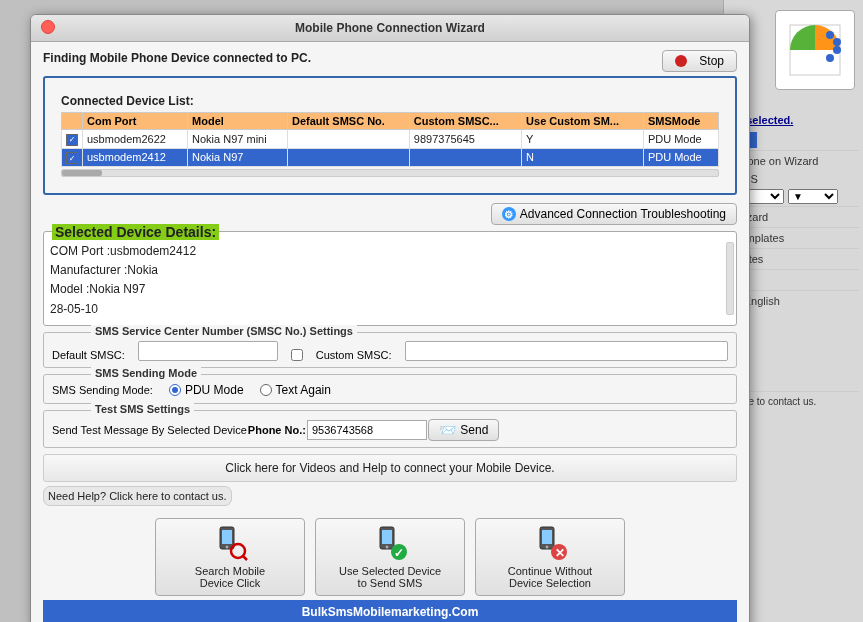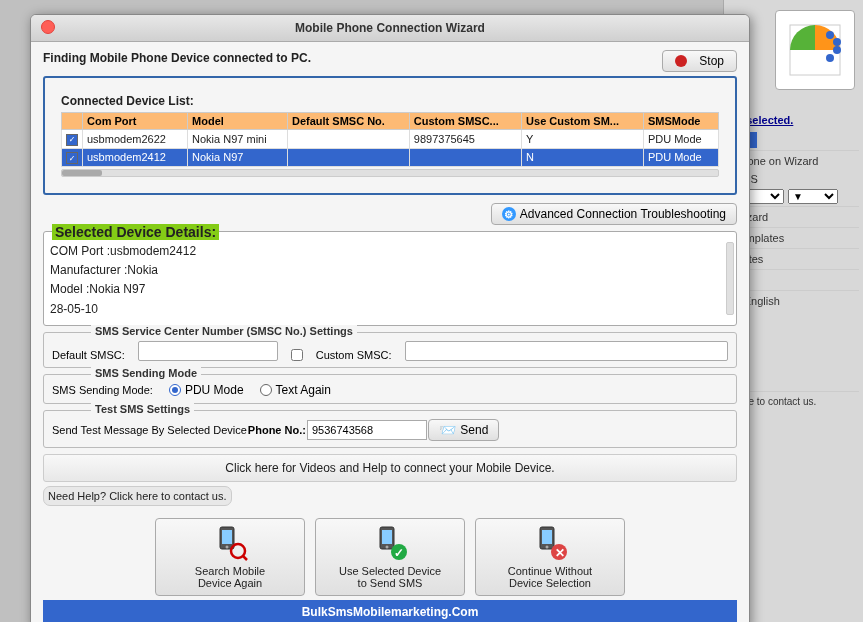--- a/index.html
+++ b/index.html
@@ -567,21 +567,21 @@
         <div class="bottom-btn-icon">
           <svg width="36" height="36" viewBox="0 0 36 36">
             <rect x="8" y="2" width="14" height="22" rx="2" fill="#555" stroke="#333"></rect>
             <rect x="10" y="5" width="10" height="14" fill="#88ccff"></rect>
             <circle cx="15" cy="22" r="1.5" fill="#aaa"></circle>
             <circle cx="26" cy="26" r="7" fill="none" stroke="#cc0000" stroke-width="2.5"></circle>
             <line x1="31" y1="31" x2="35" y2="35" stroke="#cc0000" stroke-width="2.5"></line>
           </svg>
         </div>
         <div style="white-space:pre-line;" class="bottom-btn-label">Search Mobile
-Device Again</div>
+Device Click</div>
       </button>
       <button class="bottom-btn">
         <div class="bottom-btn-icon">
           <svg width="36" height="36" viewBox="0 0 36 36">
             <rect x="8" y="2" width="14" height="22" rx="2" fill="#555" stroke="#333"></rect>
             <rect x="10" y="5" width="10" height="14" fill="#88ccff"></rect>
             <circle cx="15" cy="22" r="1.5" fill="#aaa"></circle>
             <circle cx="27" cy="27" r="8" fill="#22aa44"></circle>
             <text x="22" y="32" fill="white" font-size="14" font-weight="bold">✓</text>
           </svg>

